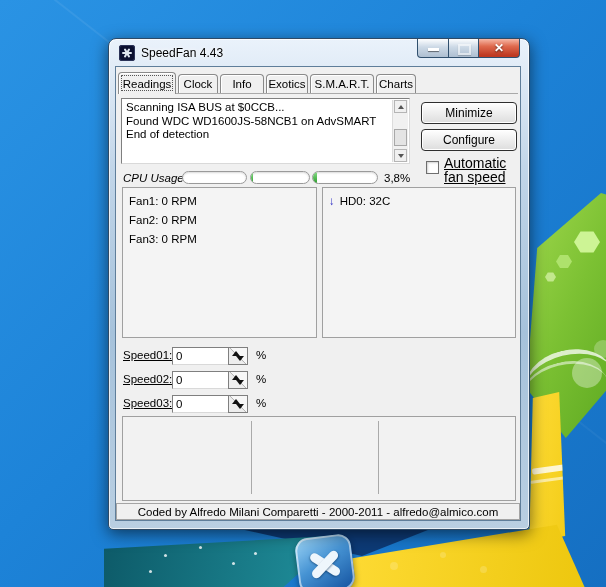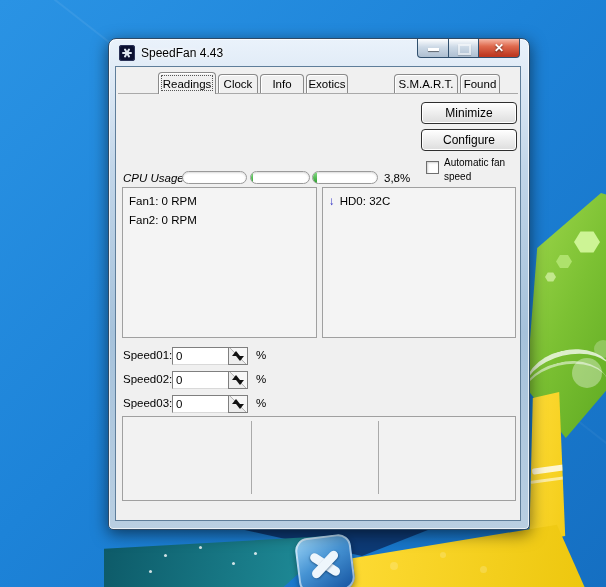--- a/index.html
+++ b/index.html
@@ -91,35 +91,35 @@
     border-right:3px solid transparent;border-top:4px solid #555;}
   .sthumb{position:absolute;left:1px;top:29px;width:13px;height:17px;background:#e4e4e4;
     border:1px solid #a8a8a8;box-sizing:border-box;}
   
   .btn{position:absolute;left:305px;width:96px;height:22px;box-sizing:border-box;
     border:1px solid #2f2f2f;border-radius:4px;font-size:12px;color:#000;
     background:linear-gradient(#ffffff,#ececec 55%,#dddddd);
     box-shadow:inset 0 0 0 1px #fff;display:flex;align-items:center;justify-content:center;}
   .chk{position:absolute;left:310px;top:94px;width:13px;height:13px;background:#fff;
     border:1px solid #6f6f6f;box-sizing:border-box;box-shadow:inset 1px 1px 2px rgba(0,0,0,.18);}
-  .chk-label{position:absolute;left:328px;top:89px;width:76px;font-size:10px;line-height:14px;color:#000;}
+  .chk-label{position:absolute;left:328px;top:89px;width:76px;font-size:14px;line-height:14px;color:#000;text-decoration:underline;}
   
   .cpu-label{position:absolute;left:7px;top:105px;font-size:11.5px;color:#000;font-style:italic;}
   .pbar{position:absolute;top:104px;height:13px;box-sizing:border-box;border:1px solid #9a9a9a;
     border-radius:7px;background:#fff;box-shadow:inset 0 1px 2px rgba(0,0,0,.15);overflow:hidden;}
   .pfill{height:100%;background:linear-gradient(#86dd86,#2f9e2f);border-radius:6px 0 0 6px;}
   .cpu-val{position:absolute;left:268px;top:105px;font-size:11.5px;color:#000;}
   
   .panel{position:absolute;top:120px;height:151px;box-sizing:border-box;border:1px solid #a0a0a0;
     background:#f4f4f4;font-size:11.5px;padding:4px 6px;line-height:19px;color:#000;}
   .panel.fans{left:6px;width:195px;}
   .panel.temps{left:206px;width:194px;}
   .t-arrow{color:#1c1cc0;font-weight:bold;margin-right:5px;}
   
-  .sp-label{position:absolute;left:7px;font-size:11.5px;color:#000;}
+  .sp-label{position:absolute;left:7px;font-size:11.5px;color:#000;text-decoration:underline;}
   .edit{position:absolute;left:56px;width:57px;height:18px;box-sizing:border-box;background:#fff;
     border:1px solid;border-color:#7f7f7f #d9d9d9 #d9d9d9 #7f7f7f;font-size:11.5px;
     font-family:"Liberation Sans",sans-serif;padding:0 0 0 3px;color:#000;}
   .spin{position:absolute;left:112px;width:20px;height:18px;box-sizing:border-box;
     border:1px solid #7f7f7f;
     background:linear-gradient(45deg,#ededed 47%,#6f6f6f 49%,#f7f7f7 51%);}
   .sp-up{position:absolute;left:3px;top:3px;width:0;height:0;border-left:4px solid transparent;
     border-right:4px solid transparent;border-bottom:5px solid #111;}
   .sp-dn{position:absolute;right:3px;bottom:3px;width:0;height:0;border-left:4px solid transparent;
     border-right:4px solid transparent;border-top:5px solid #111;}
@@ -187,28 +187,42 @@
           <div class="glyph-max"></div>
         </div>
       <div class="capbtn close">
           <div class="glyph-x">✕</div>
         </div>
     </div>
 
     <div class="client">
 
       <div class="tabs">
-        <div class="tab active" style="min-width:58px;margin-left:40px;">Readings</div>
+        <div class="tab active" style="min-width:58px;">Readings</div>
         <div class="tab" style="min-width:40px;">Clock</div>
         <div class="tab" style="min-width:44px;">Info</div>
         <div class="tab" style="min-width:42px;">Exotics</div>
-        <div class="tab" style="min-width:64px;margin-left:44px;">S.M.A.R.T.</div>
-        <div class="tab" style="min-width:40px;">Found</div>
-      </div>
-
+        <div class="tab" style="min-width:64px;">S.M.A.R.T.</div>
+        <div class="tab" style="min-width:40px;">Charts</div>
+      </div>
+
+      <div class="logbox">
+        <div>Scanning ISA BUS at $0CCB...</div>
+        <div>Found WDC WD1600JS-58NCB1 on AdvSMART</div>
+        <div>End of detection</div>
+        <div class="sbar">
+          <div class="sbtn up">
+              <div class="tri-up"></div>
+            </div>
+          <div class="sthumb"></div>
+          <div class="sbtn dn">
+              <div class="tri-dn"></div>
+            </div>
+        </div>
+      </div>
 
       <div class="btn" style="top:62px;">Configure</div>
       <div class="btn" style="top:35px;">Minimize</div>
       <div class="chk"></div>
       <div class="chk-label">Automatic fan speed</div>
 
       <div class="cpu-label">CPU Usage</div>
       <div class="pbar" style="left:66px;width:65px;">
           <div class="pfill" style="width: 0%;"></div>
         </div>
@@ -216,20 +230,21 @@
           <div class="pfill" style="width: 3%;"></div>
         </div>
       <div class="pbar" style="left:196px;width:66px;">
           <div class="pfill" style="width: 7%;"></div>
         </div>
       <div class="cpu-val">3,8%</div>
 
       <div class="panel fans">
         <div>Fan1: 0 RPM</div>
         <div>Fan2: 0 RPM</div>
+        <div>Fan3: 0 RPM</div>
       </div>
 
       <div class="panel temps">
         <div><span class="t-arrow">↓</span><span>HD0: 32C</span></div>
       </div>
 
       <div class="sp-label" style="top:282px;">Speed01:</div>
       <input class="edit" style="top: 280px;" value="0">
       <div class="spin" style="top:280px;">
           <div class="sp-up"></div>
@@ -251,15 +266,18 @@
           <div class="sp-up"></div>
           <div class="sp-dn"></div>
         </div>
       <div class="sp-unit" style="top:330px;">%</div>
 
       <div class="bottombox">
         <div class="vdiv" style="left:128px;"></div>
         <div class="vdiv" style="left:255px;"></div>
       </div>
 
+      <div class="statusbar">
+        <span>Coded by Alfredo Milani Comparetti - 2000-2011 - alfredo@almico.com</span>
+      </div>
     </div>
   </div>
 </div>
 
 </body></html>

